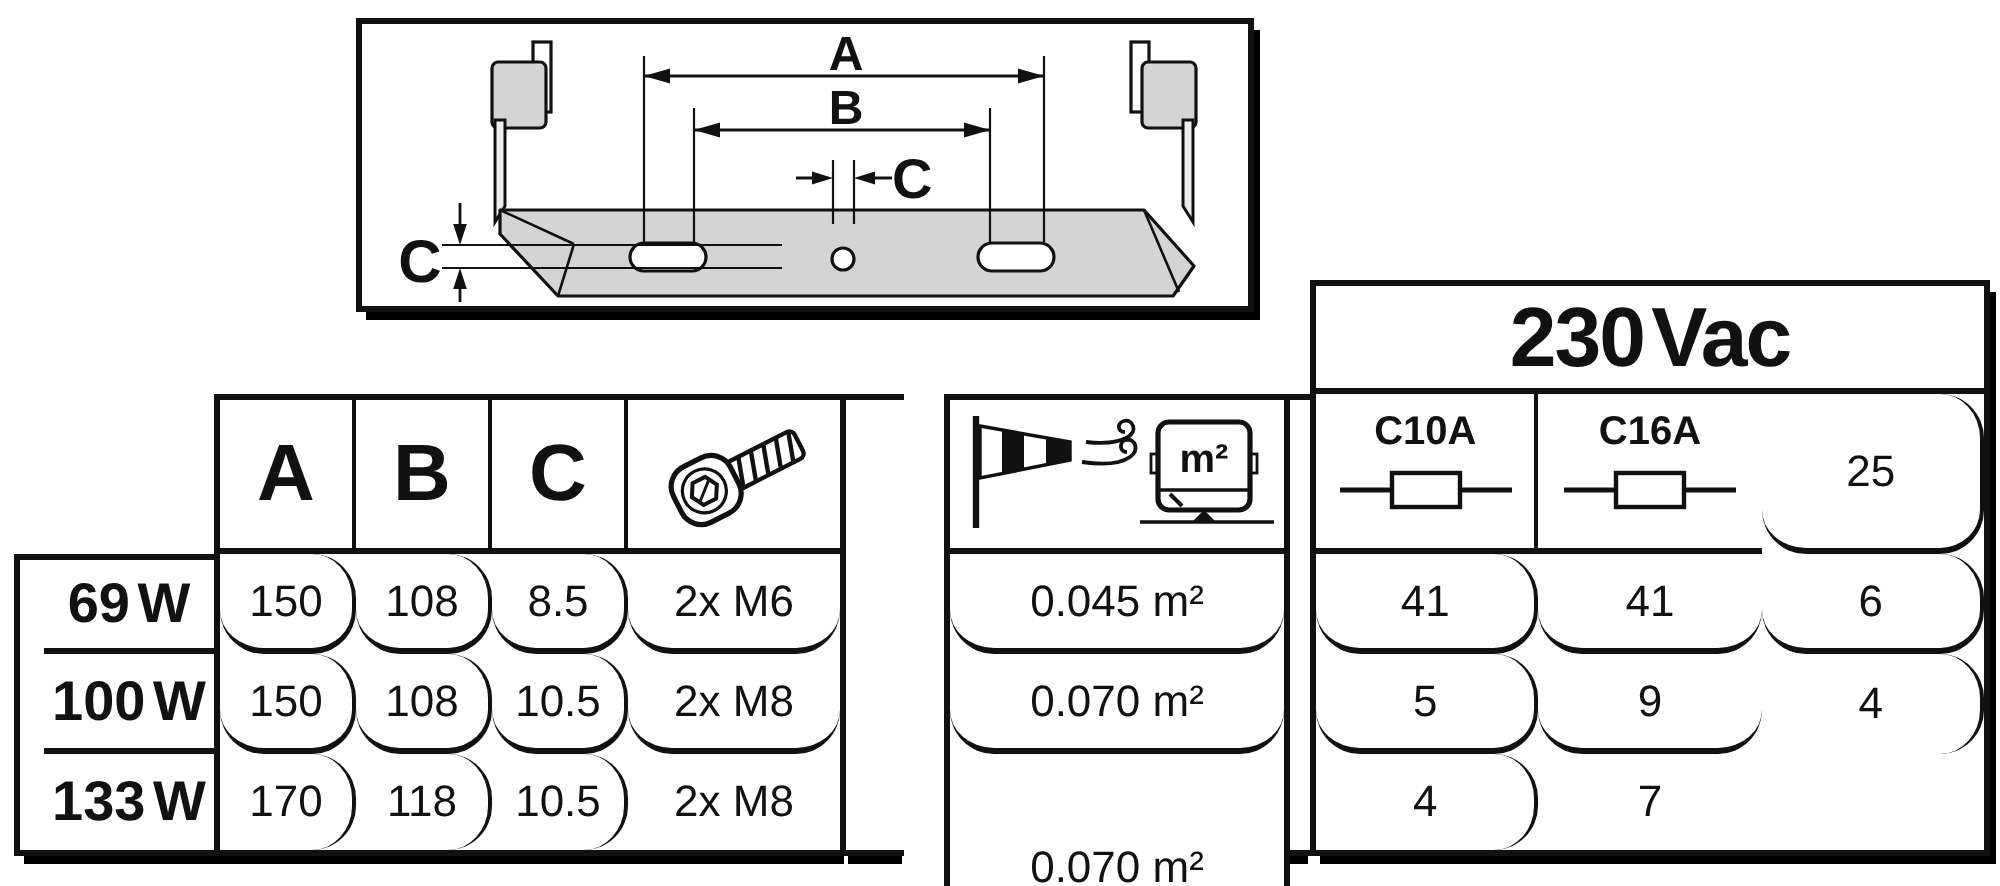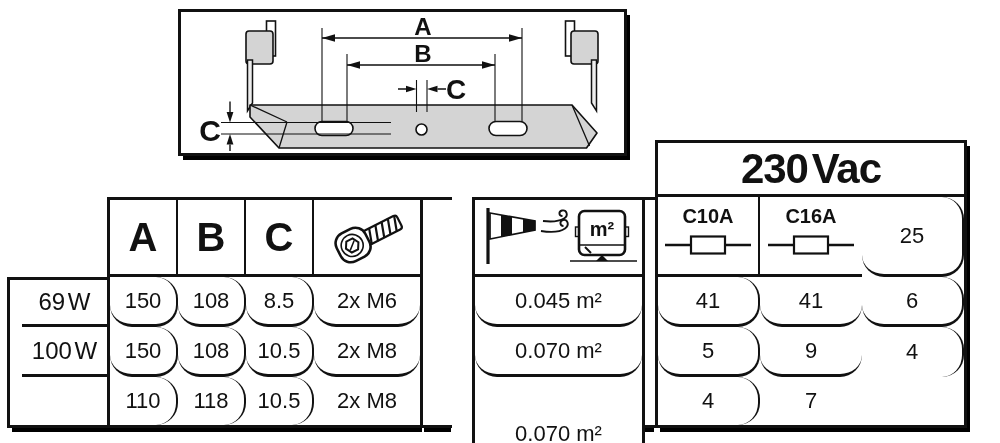--- a/index.html
+++ b/index.html
@@ -24,35 +24,35 @@
   .dimC2{font-size:30px;font-weight:700;}
 
   
   .strip{position:absolute;background:#fff;border-top:3px solid var(--ink);
          border-bottom:3px solid var(--ink);box-sizing:border-box;}
   #strip1{left:423px;top:197px;width:29px;height:231px;}
   #strip2{left:625px;top:197px;width:30px;height:231px;}
 
   
   #block-left{left:7px;top:277px;width:103px;height:151px;grid-template-rows:47px 50px auto;}
-  .rowhdr{font-size:24px;font-weight:400;word-spacing:-4px;margin-left:12px;}
+  .rowhdr{font-size:28px;font-weight:700;word-spacing:-4px;margin-left:12px;}
 
   
   #block-main{left:107px;top:197px;width:316px;height:231px;
               grid-template-columns:68px 68px 68px auto;
               grid-template-rows:77px 50px 50px auto;}
   .colletter{font-size:40px;font-weight:700;}
   .val{font-size:22px;border-radius:22px;}
 
   
   #block-wind{left:472px;top:197px;width:173px;height:297px;
               grid-template-rows:77px 50px 50px auto;}
 
   
-  #block-fuse{left:655px;top:140px;width:312px;height:288px;
+  #block-fuse{left:655px;top:140px;width:340px;height:288px;
               grid-template-columns:repeat(3,1fr);
               grid-template-rows:54px 80px 50px 50px auto;}
   .vac{grid-column:1/-1;font-size:42px;font-weight:700;letter-spacing:-1px;word-spacing:-7px;}
   .fusehdr{flex-direction:column;justify-content:flex-start;padding-top:9px;gap:7px;}
   .fuselabel{font-size:20px;font-weight:700;}
 </style>
 </head>
 <body>
 
 <div class="canvas">
@@ -96,20 +96,21 @@
       <text class="dimAB" x="423" y="35" text-anchor="middle">A</text>
       <text class="dimAB" x="423" y="62" text-anchor="middle">B</text>
       <text class="dimC1" x="446" y="99" text-anchor="start">C</text>
       <text class="dimC2" x="210" y="141" text-anchor="middle">C</text>
     </svg>
   </div>
 
   <div class="box grid sh" id="block-left">
     <div class="cell rowhdr bb">69 W</div>
     <div class="cell rowhdr bb">100 W</div>
+    <div class="cell rowhdr">133 W</div>
   </div>
 
   <div class="box grid shb" id="block-main">
     <div class="cell colletter br bb">A</div>
     <div class="cell colletter br bb">B</div>
     <div class="cell colletter br bb">C</div>
     <div class="cell bb">
       <svg width="106" height="70" viewBox="0 0 106 70">
         <g transform="rotate(-27 50 38)">
           <rect x="52" y="30" width="38" height="15" rx="3" fill="#fff" stroke="#111" stroke-width="2.2"></rect>
@@ -122,21 +123,21 @@
       </svg>
     </div>
     <div class="cell val br bb">150</div>
     <div class="cell val br bb">108</div>
     <div class="cell val br bb">8.5</div>
     <div class="cell val bb">2x M6</div>
     <div class="cell val br bb">150</div>
     <div class="cell val br bb">108</div>
     <div class="cell val br bb">10.5</div>
     <div class="cell val bb">2x M8</div>
-    <div class="cell val br">110</div>
+    <div class="cell val br">170</div>
     <div class="cell val br">118</div>
     <div class="cell val br">10.5</div>
     <div class="cell val">2x M8</div>
   </div>
 
   <div class="box grid shb" id="block-wind">
     <div class="cell bb">
       <svg width="167" height="72" viewBox="0 0 167 72">
         <path d="M13,7 V63" stroke="#111" stroke-width="3.2"></path>
         <polygon points="15,12 60,20 60,29 15,38" fill="#fff" stroke="#111" stroke-width="1.7"></polygon>

